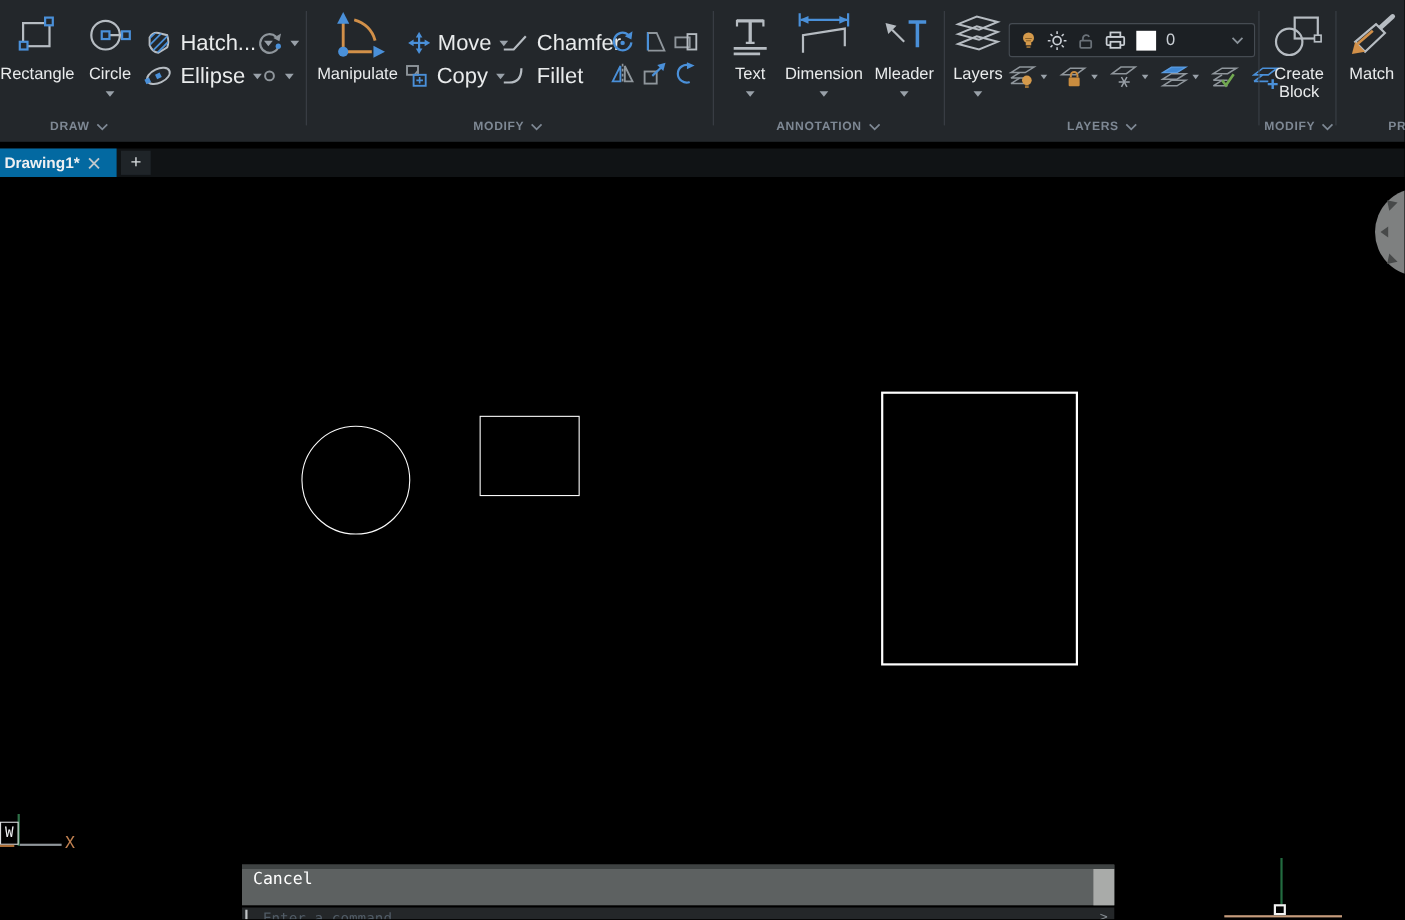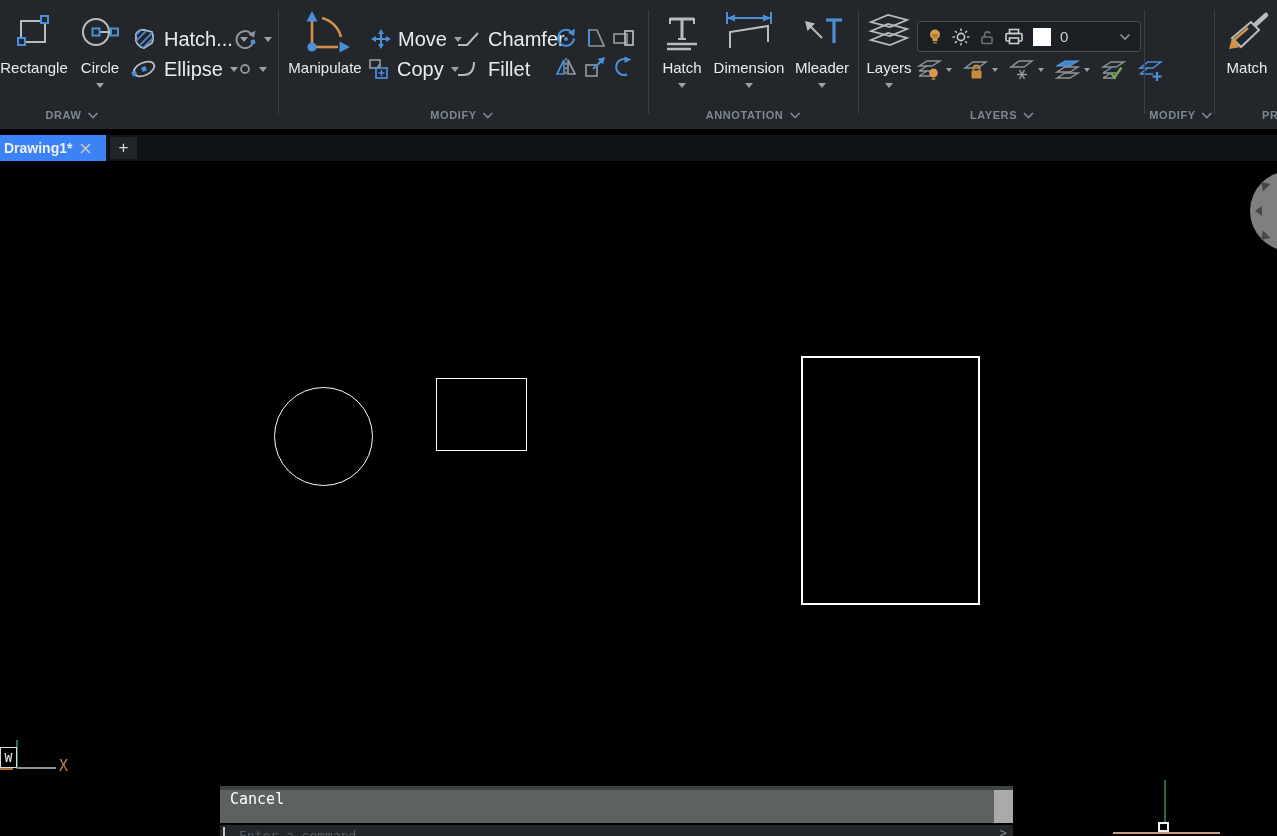--- a/index.html
+++ b/index.html
@@ -32,21 +32,21 @@
     display:flex;align-items:center;gap:9px;padding:0 9px;box-sizing:border-box}
   .swatch{width:18px;height:18px;background:#ffffff}
   .layer-zero{font-size:15px;color:#c9ced4}
   .combo-chev{margin-left:auto}
   .layertools{position:absolute;left:917px;top:56px;height:27px;display:flex;align-items:center}
   .ltool{display:flex;align-items:center;gap:3px;margin-right:11px}
   .ltool:last-child{margin-right:0}
   
   .ribbon-gap{position:absolute;left:0;top:129px;width:1277px;height:6px;background:#000}
   .tabstrip{position:absolute;left:0;top:135px;width:1277px;height:26px;background:#101315}
-  .tab-active{position:absolute;left:0;top:0;height:26px;width:106px;background:#3b82f6;
+  .tab-active{position:absolute;left:0;top:0;height:26px;width:106px;background:#0369a1;
     display:flex;align-items:center;padding-left:4px;gap:8px;box-sizing:border-box}
   .tab-title{font-size:14px;font-weight:bold;color:#eef0f2;white-space:nowrap}
   .tab-add{position:absolute;left:110px;top:2px;width:27px;height:22px;background:#1f2428;
     color:#d6dadd;font-size:17px;font-weight:400;display:flex;align-items:center;justify-content:center}
   
   .canvas{position:absolute;left:0;top:161px;width:1277px;height:675px;background:#000;overflow:hidden}
   .drawn{position:absolute;box-sizing:border-box}
   #shape-circle{left:274px;top:226px;width:99px;height:99px;border:1px solid #fafafa;border-radius:50%}
   #shape-rect-small{left:436px;top:217px;width:91px;height:73px;border:1px solid #fafafa}
   #shape-rect-large{left:801px;top:195px;width:179px;height:249px;border:2px solid #ffffff}
@@ -291,21 +291,21 @@
           <line x1="8" y1="8" x2="32" y2="8" stroke-width="3"></line>
           <line x1="8" y1="7" x2="8" y2="13" stroke-width="2"></line>
           <line x1="32" y1="7" x2="32" y2="13" stroke-width="2"></line>
           <line x1="20" y1="8" x2="20" y2="28" stroke-width="3"></line>
           <line x1="16" y1="28" x2="24" y2="28" stroke-width="2"></line>
           <line x1="5" y1="33" x2="35" y2="33" stroke-width="2.5"></line>
           <line x1="5" y1="38" x2="29" y2="38" stroke-width="2.5"></line>
         </g>
       </svg>
     </div>
-    <div class="biglbl">Hatch</div>
+    <div class="biglbl">Text</div>
     <div class="darr bigarr"></div>
   </div>
 
   <div class="bigbtn" style="left:791px;width:62px">
     <div class="iconslot">
       <svg width="44" height="42" viewBox="0 0 44 42">
         <line x1="26" y1="9" x2="42" y2="9" stroke="#4a90d9" stroke-width="3.2"></line>
         <line x1="34" y1="9" x2="34" y2="32" stroke="#4a90d9" stroke-width="3.2"></line>
         <line x1="22" y1="27" x2="11" y2="16" stroke="#b6bcc2" stroke-width="2"></line>
         <polygon points="5,10 15,12.5 7.5,20" fill="#b6bcc2"></polygon>
@@ -467,20 +467,30 @@
 
   <div class="panel-label" style="left:1002px">
     <span>LAYERS</span>
     <svg width="11" height="7" viewBox="0 0 11 7">
       <polyline points="1,1 5.5,5.5 10,1" fill="none" stroke="#7e8894" stroke-width="1.6"></polyline>
       </svg>
   </div>
 
   <div class="divider" style="left:1144px"></div>
 
+  <div class="bigbtn" style="left:1152px;width:58px">
+    <div class="iconslot">
+      <svg width="50" height="46" viewBox="0 0 50 46">
+        <circle cx="16" cy="29" r="12" fill="none" stroke="#b6bcc2" stroke-width="2"></circle>
+        <rect x="21" y="7" width="21" height="19" fill="none" stroke="#b6bcc2" stroke-width="2"></rect>
+        <rect x="39" y="23" width="6" height="6" fill="#23272b" stroke="#b6bcc2" stroke-width="1.5"></rect>
+      </svg>
+    </div>
+    <div class="biglbl wrap">Create Block</div>
+  </div>
 
   <div class="panel-label" style="left:1181px">
     <span>MODIFY</span>
     <svg width="11" height="7" viewBox="0 0 11 7">
       <polyline points="1,1 5.5,5.5 10,1" fill="none" stroke="#7e8894" stroke-width="1.6"></polyline>
       </svg>
   </div>
 
   <div class="divider" style="left:1214px"></div>
 

